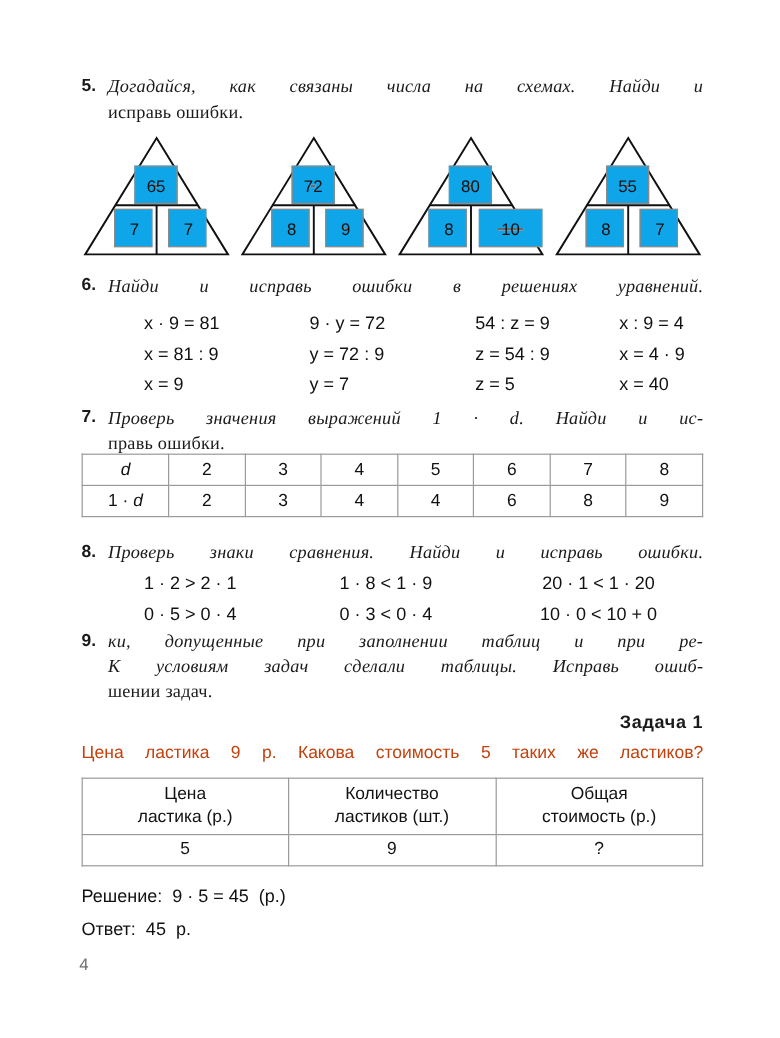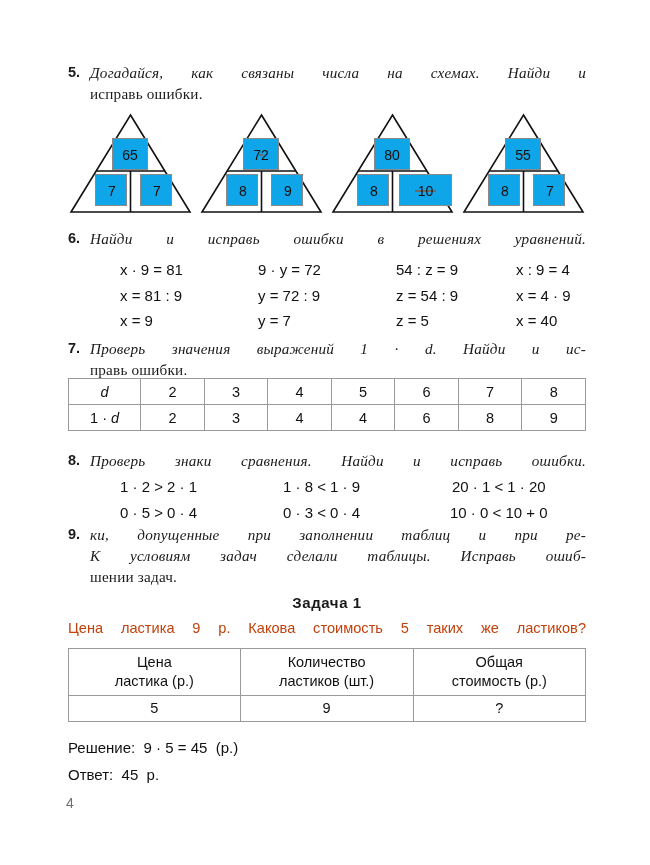--- a/index.html
+++ b/index.html
@@ -174,20 +174,21 @@
     left: 68px;
     width: 518px;
     text-align: center;
   }
   #task-title {
     top: 594px;
     font-family: "Liberation Sans", sans-serif;
     font-weight: bold;
     font-size: 15px;
     letter-spacing: 0.6px;
+    text-align: right;
   }
   #task-statement {
     position: absolute;
     left: 68px;
     top: 618px;
     width: 518px;
     font-family: "Liberation Sans", sans-serif;
     font-size: 14.6px;
     line-height: 20px;
     text-align: justify;

